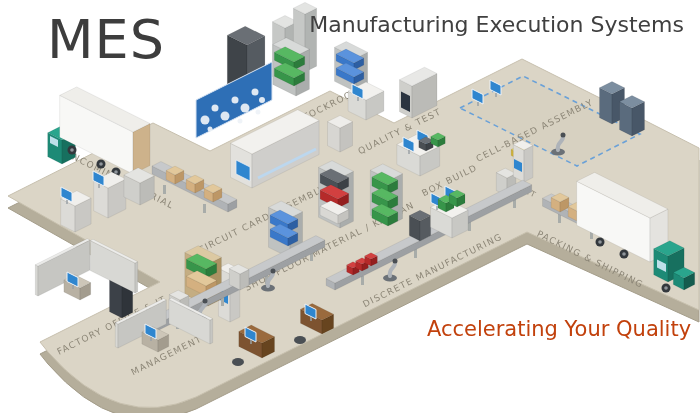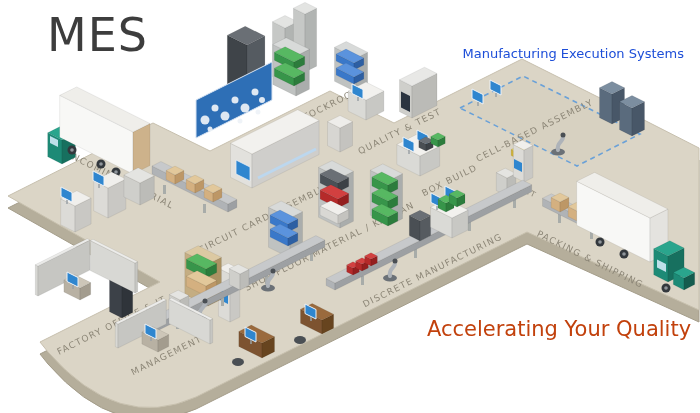--- a/index.html
+++ b/index.html
@@ -1,20 +1,20 @@
 <!DOCTYPE html>
 <html><head>
 <meta charset="utf-8">
 <style>
   html,body{margin:0;padding:0;background:#fff;}
   .canvas{position:relative;width:700px;height:413px;background:#ffffff;overflow:hidden;
           font-family:"DejaVu Sans","Liberation Sans",sans-serif;}
   .scene{position:absolute;left:0;top:0;}
-  .hdr-title{position:absolute;left:47px;top:8px;font-size:46px;color:#3d3d3d;letter-spacing:1px;}
-  .hdr-sub{position:absolute;right:16px;top:12px;font-size:13px;color:#1d4ed8;margin-top:34px;}
+  .hdr-title{position:absolute;left:47px;top:8px;font-size:54px;color:#3d3d3d;letter-spacing:1px;}
+  .hdr-sub{position:absolute;right:16px;top:12px;font-size:22px;color:#404040;}
   .tagline{position:absolute;left:406px;top:316px;width:306px;text-align:center;
            font-size:21px;line-height:1.32;color:#c2410c;}
   .flabel{font-size:9px;letter-spacing:1.3px;fill:#8c8677;text-anchor:middle;
           font-family:"DejaVu Sans","Liberation Sans",sans-serif;}
   .flabel-sm{font-size:7.5px;letter-spacing:1px;fill:#8c8677;text-anchor:middle;
           font-family:"DejaVu Sans","Liberation Sans",sans-serif;}
 </style>
 </head>
 <body>
 

